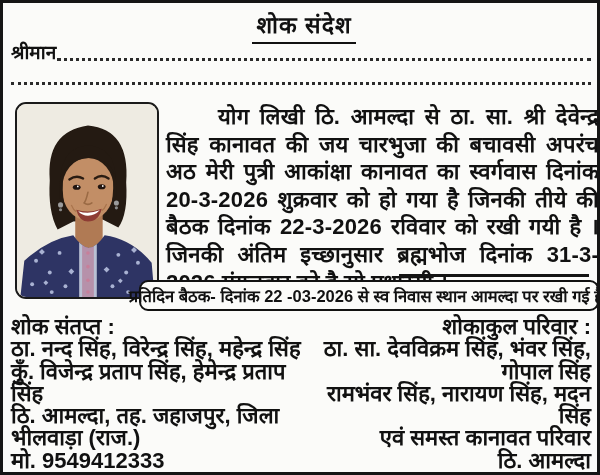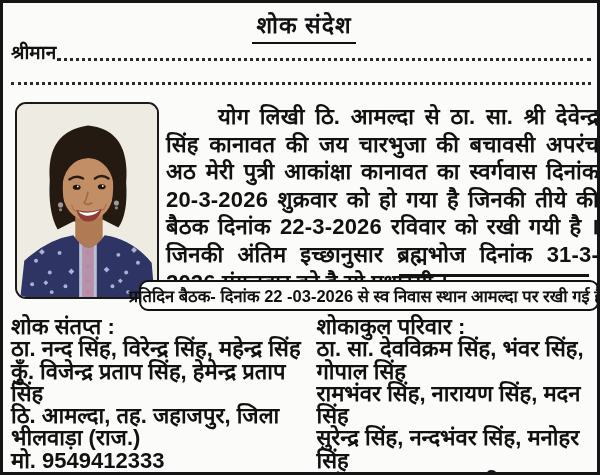--- a/index.html
+++ b/index.html
@@ -64,21 +64,21 @@
     font-size:16.5px;
     background:#fbfbf9;
     white-space:nowrap;
   }
   .bottom-section {
     position:absolute; left:8px; right:6px; top:313px; bottom:4px;
     display:flex; justify-content:space-between;
   }
   .col { font-size:22px; line-height:22.3px; }
   .col.left  { text-align:left; }
-  .col.right { }
+  .col.right { text-align:right; }
   .col.right .ln:nth-child(6) { padding-right:26px; }
   .col.right .ln:nth-child(7) { padding-right:12px; }
 </style>
 </head>
 <body>
 
 <div class="sheet">
 
   <div class="title-wrap">
     <span class="title">शोक संदेश</span>
@@ -176,19 +176,18 @@
       <div class="ln">शोक संतप्त :</div>
       <div class="ln">ठा. नन्द सिंह, विरेन्द्र सिंह, महेन्द्र सिंह</div>
       <div class="ln">कुँ. विजेन्द्र प्रताप सिंह, हेमेन्द्र प्रताप सिंह</div>
       <div class="ln">ठि. आमल्दा, तह. जहाजपुर, जिला भीलवाड़ा (राज.)</div>
       <div class="ln">मो. 9549412333</div>
     </div>
     <div class="col right">
       <div class="ln">शोकाकुल परिवार :</div>
       <div class="ln">ठा. सा. देवविक्रम सिंह, भंवर सिंह, गोपाल सिंह</div>
       <div class="ln">रामभंवर सिंह, नारायण सिंह, मदन सिंह</div>
-      <div class="ln">सुरेन्द्र सिंह, नन्दभंवर सिंह, मनोहर सिंह</div>
       <div class="ln">एवं समस्त कानावत परिवार</div>
       <div class="ln">ठि. आमल्दा</div>
     </div>
   </div>
 
 </div>
 
 </body></html>

